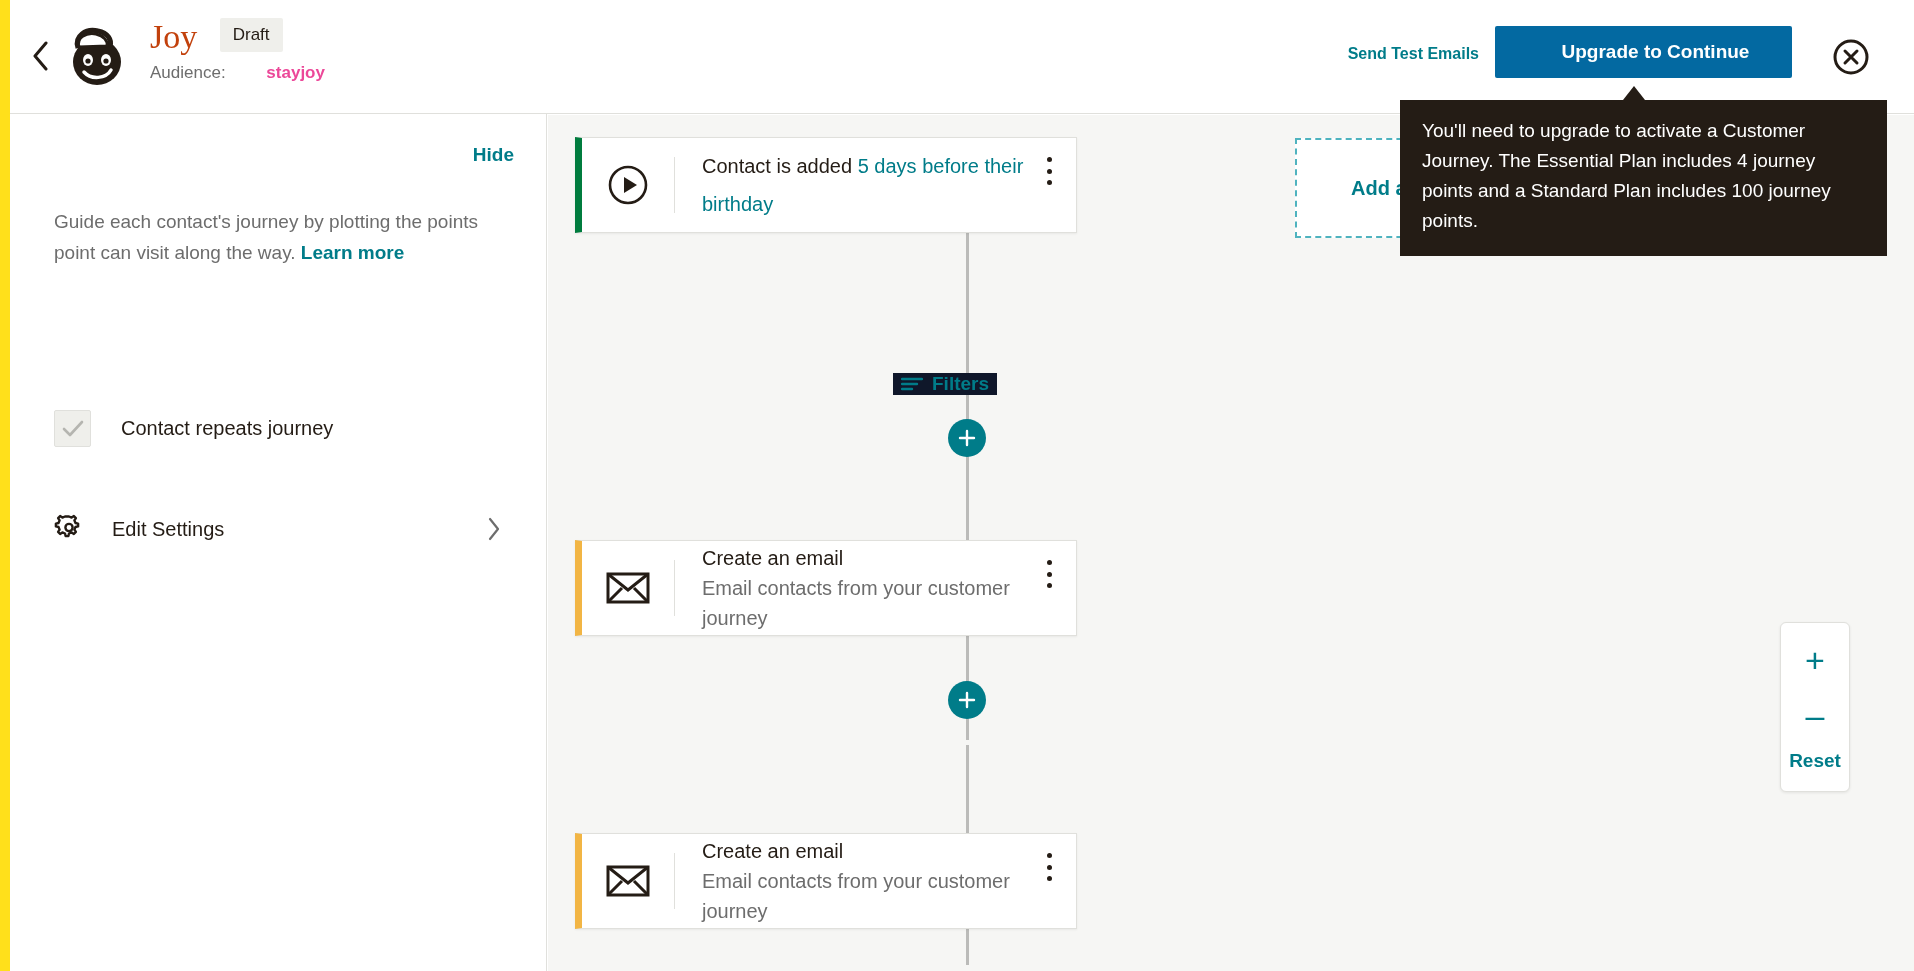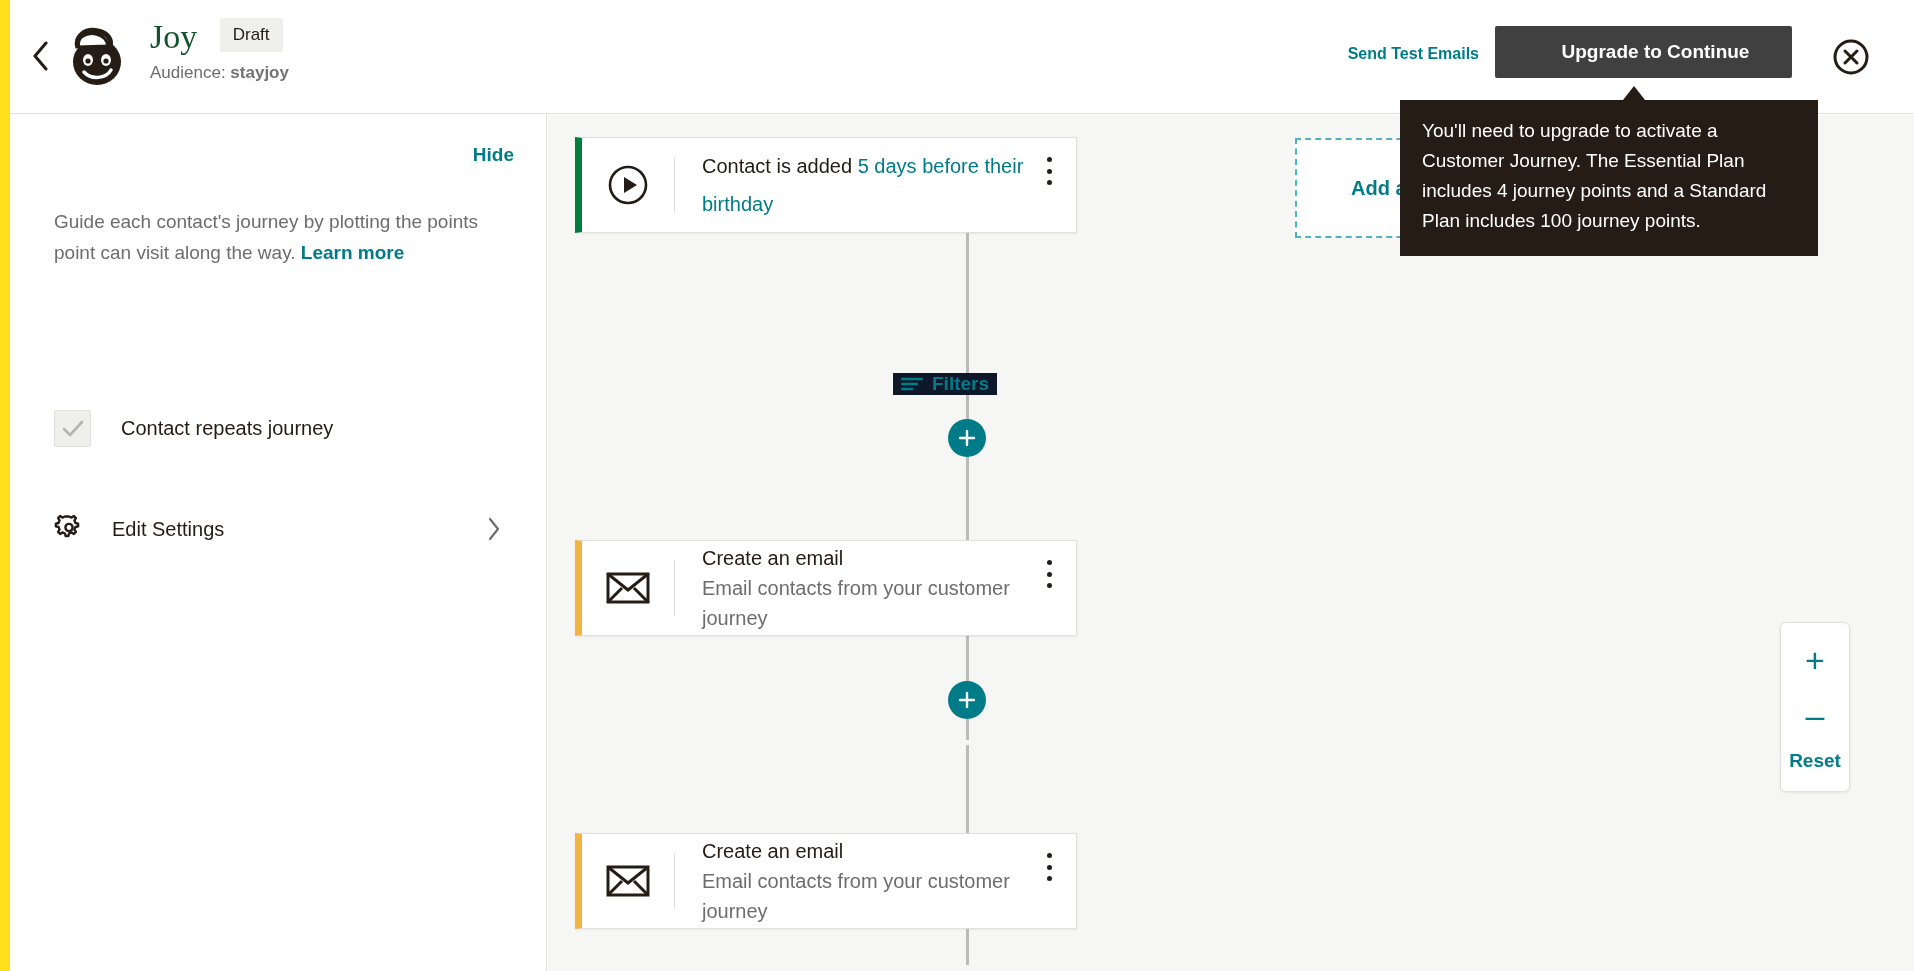--- a/index.html
+++ b/index.html
@@ -35,62 +35,62 @@
 
   .brand-logo {
     position: absolute; left: 54px; top: 22px;
     width: 68px; height: 68px;
   }
   .brand-logo svg { display: block; }
 
   .title-block { position: absolute; left: 140px; top: 16px; }
   .journey-title {
     font-family: "Liberation Serif", serif;
-    font-size: 34px; font-weight: 400; color: #14532d;
+    font-size: 34px; font-weight: 400; color: #c2410c;
     line-height: 42px; display: inline-block; vertical-align: middle;
   }
   .status-badge {
     display: inline-block; vertical-align: middle;
     margin-left: 18px; margin-bottom: 4px;
     background: #EFEFEB; color: #241C15;
     font-size: 17px; line-height: 17px;
     padding: 8px 13px 9px 13px;
     border-radius: 2px;
   }
   .audience-line {
     margin-top: 4px;
     font-size: 17px; color: #6D6D6D; line-height: 22px;
   }
-  .audience-name { color: #737373; font-weight: bold; }
+  .audience-name { color: #ec4899; font-weight: bold; margin-left: 36px; }
 
   .send-test {
     position: absolute; right: 435px; top: 36px;
     font-size: 16px; font-weight: bold; color: #007C89;
     line-height: 36px; cursor: pointer;
   }
   .upgrade-btn {
     position: absolute; left: 1485px; top: 26px;
     width: 297px; height: 52px;
-    background: #404040; color: #ffffff;
+    background: #0369a1; color: #ffffff;
     font-size: 19px; font-weight: bold;
     display: flex; align-items: center; justify-content: center;
     border: none; border-radius: 2px; cursor: pointer;
     font-family: "Liberation Sans", sans-serif;
     padding-left: 24px;
   }
   .close-btn {
     position: absolute; left: 1822px; top: 38px;
     width: 38px; height: 38px; cursor: pointer;
   }
   .close-btn svg { display: block; }
 
   
   .tooltip {
     position: absolute; left: 1400px; top: 100px;
-    width: 418px;
+    width: 487px;
     background: #241C15; color: #ffffff;
     padding: 16px 22px 20px 22px;
     font-size: 19px; line-height: 30px;
     z-index: 40;
   }
   .tooltip-arrow {
     position: absolute; left: 1623px; top: 86px;
     width: 0; height: 0;
     border-left: 11px solid transparent;
     border-right: 11px solid transparent;

